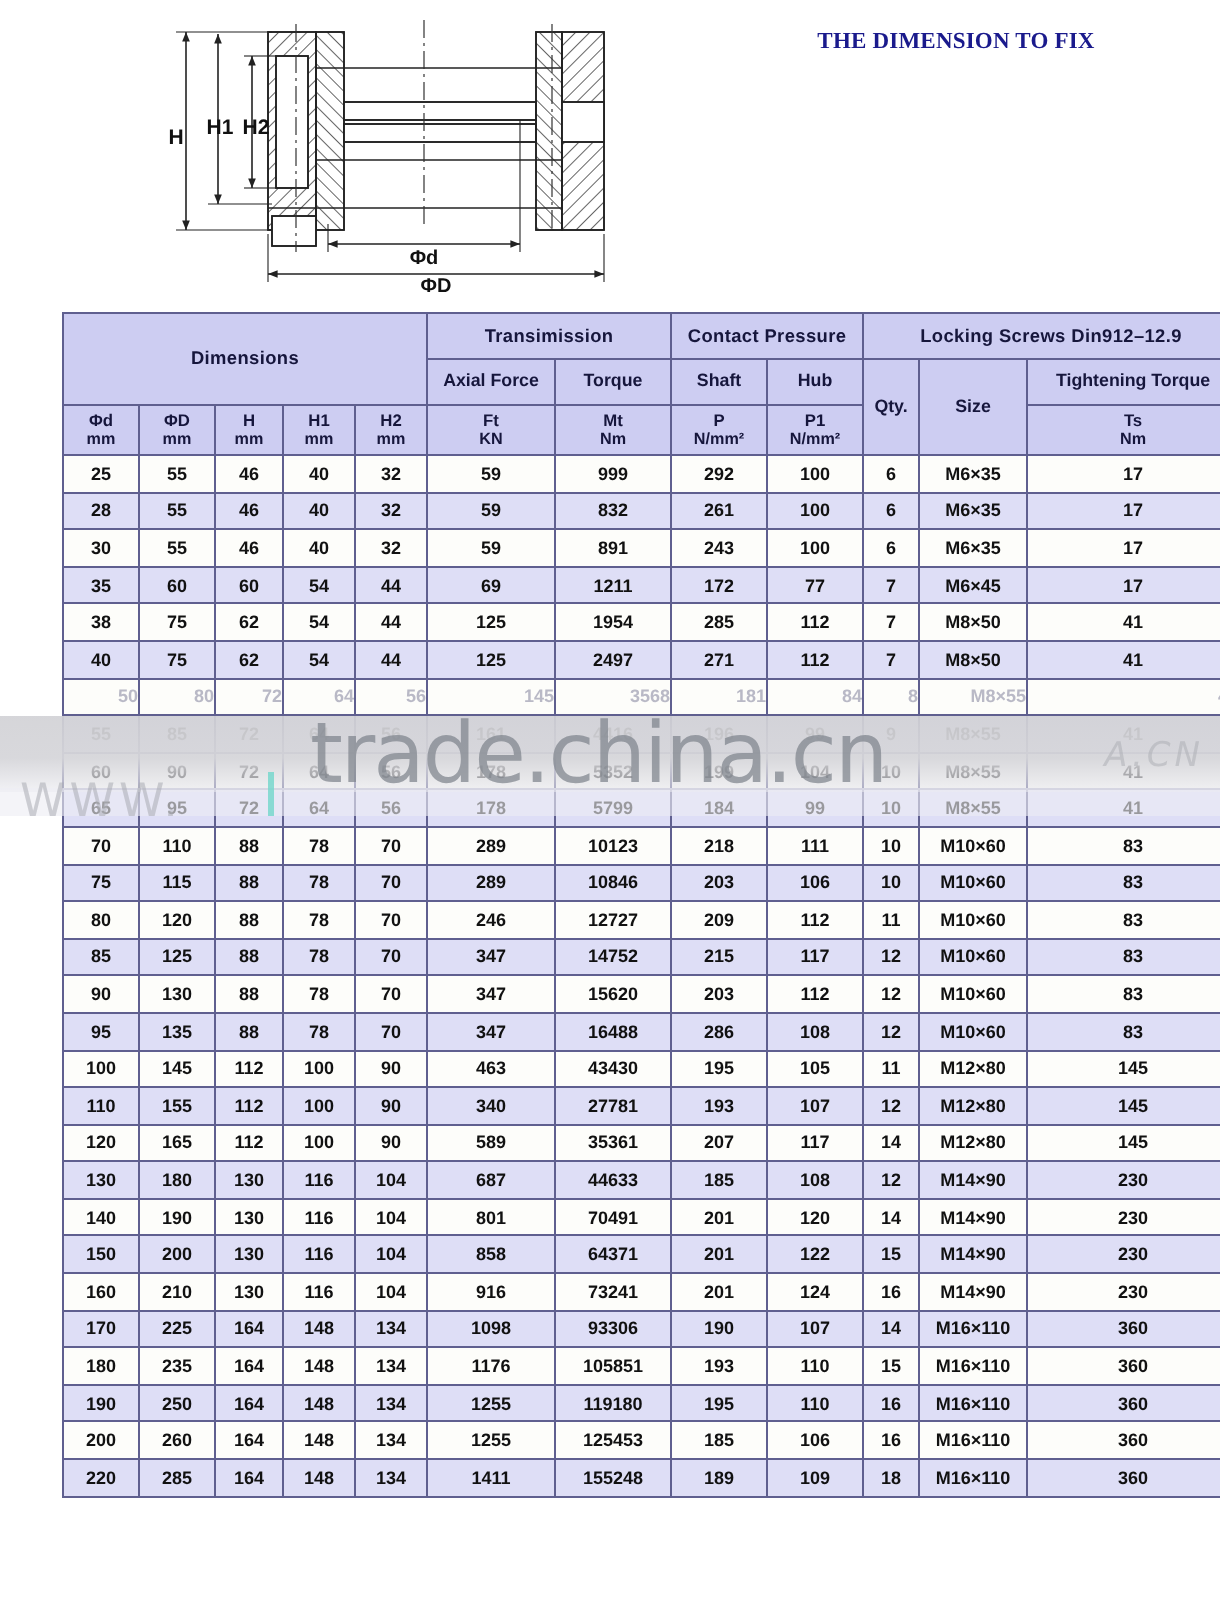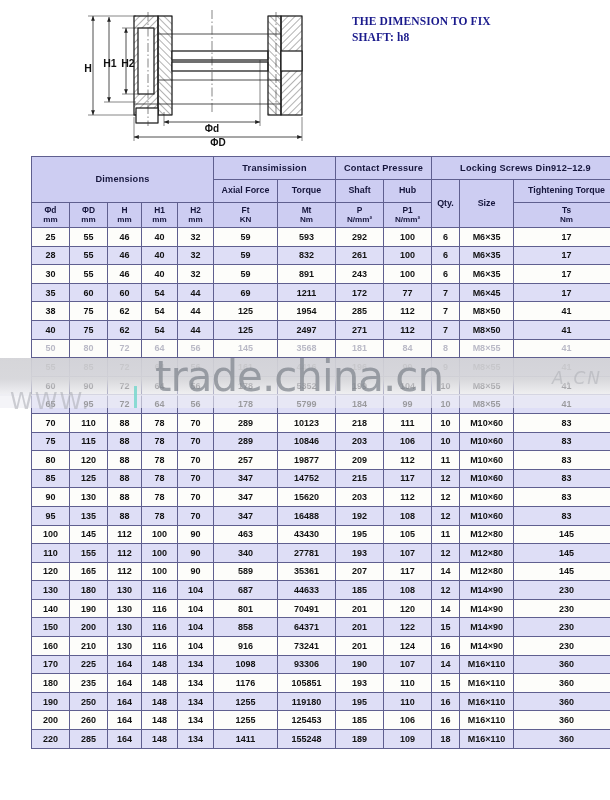--- a/index.html
+++ b/index.html
@@ -18,21 +18,21 @@
   }
   .drawing{
     position:absolute;
     left:38px; top:4px;
     width:270px; height:142px;
   }
   .title-block{
     position:absolute;
     right:6px; top:14px;
     width:252px;
-    text-align:left;
+    text-align:center;
     color:#1a1a8c;
     font-weight:bold;
     font-size:11.5px;
     line-height:15.5px;
     letter-spacing:.1px;
     font-family:"Liberation Serif", serif;
   }
   .title-block div{white-space:nowrap;}
 
   
@@ -65,21 +65,21 @@
   thead th.grp{font-size:9.2px;letter-spacing:.2px;margin-top:44px;}
   thead th.unit{
     height:24px;
     font-size:8.4px;
     font-weight:bold;
   }
   thead th.unit .u{display:block;font-size:8.1px;font-weight:bold;}
   tbody td{height:17.6px;font-size:9px;}
   tbody tr.odd td{background:#fdfdfa;}
   tbody tr.even td{background:#dedef6;}
-  tbody tr.hidden-row td{color:#b9b9c6;}
+  tbody tr.hidden-row td{color:#b9b9c6;text-align:right;}
 
   
   col.c0{width:38px}  col.c1{width:38px}  col.c2{width:34px}
   col.c3{width:36px}  col.c4{width:36px}  col.c5{width:64px}
   col.c6{width:58px}  col.c7{width:48px}  col.c8{width:48px}
   col.c9{width:28px}  col.c10{width:54px} col.c11{width:106px}
 
   
   .wm-band{
     position:absolute;
@@ -222,21 +222,20 @@
         <line x1="96" y1="113" x2="96" y2="137" stroke-width="0.55"></line>
         <line x1="264" y1="113" x2="264" y2="137" stroke-width="0.55"></line>
       </g>
       <text x="174" y="128" font-family="Liberation Sans, sans-serif" font-size="10" font-weight="bold" fill="#111" text-anchor="middle">Φd</text>
       <text x="180" y="142" font-family="Liberation Sans, sans-serif" font-size="10" font-weight="bold" fill="#111" text-anchor="middle">ΦD</text>
     </svg>
   </div>
 
   <div class="title-block">
     <div>THE DIMENSION TO FIX</div>
-    <div>SHAFT: h8</div>
   </div>
 </div>
 
 <div class="table-wrap">
   <table class="spec">
     <colgroup>
       <col class="c0">
         <col class="c1">
         <col class="c2">
         <col class="c3">
@@ -309,21 +308,21 @@
       </tr>
     </thead>
     <tbody id="tbody">
         <tr class="odd">
           <td>25</td>
           <td>55</td>
           <td>46</td>
           <td>40</td>
           <td>32</td>
           <td>59</td>
-          <td>593</td>
+          <td>999</td>
           <td>292</td>
           <td>100</td>
           <td>6</td>
           <td>M6×35</td>
           <td>17</td>
         </tr>
         <tr class="even">
           <td>28</td>
           <td>55</td>
           <td>46</td>
@@ -476,22 +475,22 @@
           <td>10</td>
           <td>M10×60</td>
           <td>83</td>
         </tr>
         <tr class="odd">
           <td>80</td>
           <td>120</td>
           <td>88</td>
           <td>78</td>
           <td>70</td>
-          <td>257</td>
-          <td>19877</td>
+          <td>246</td>
+          <td>12727</td>
           <td>209</td>
           <td>112</td>
           <td>11</td>
           <td>M10×60</td>
           <td>83</td>
         </tr>
         <tr class="even">
           <td>85</td>
           <td>125</td>
           <td>88</td>
@@ -520,21 +519,21 @@
           <td>83</td>
         </tr>
         <tr class="even">
           <td>95</td>
           <td>135</td>
           <td>88</td>
           <td>78</td>
           <td>70</td>
           <td>347</td>
           <td>16488</td>
-          <td>192</td>
+          <td>286</td>
           <td>108</td>
           <td>12</td>
           <td>M10×60</td>
           <td>83</td>
         </tr>
         <tr class="odd">
           <td>100</td>
           <td>145</td>
           <td>112</td>
           <td>100</td>

